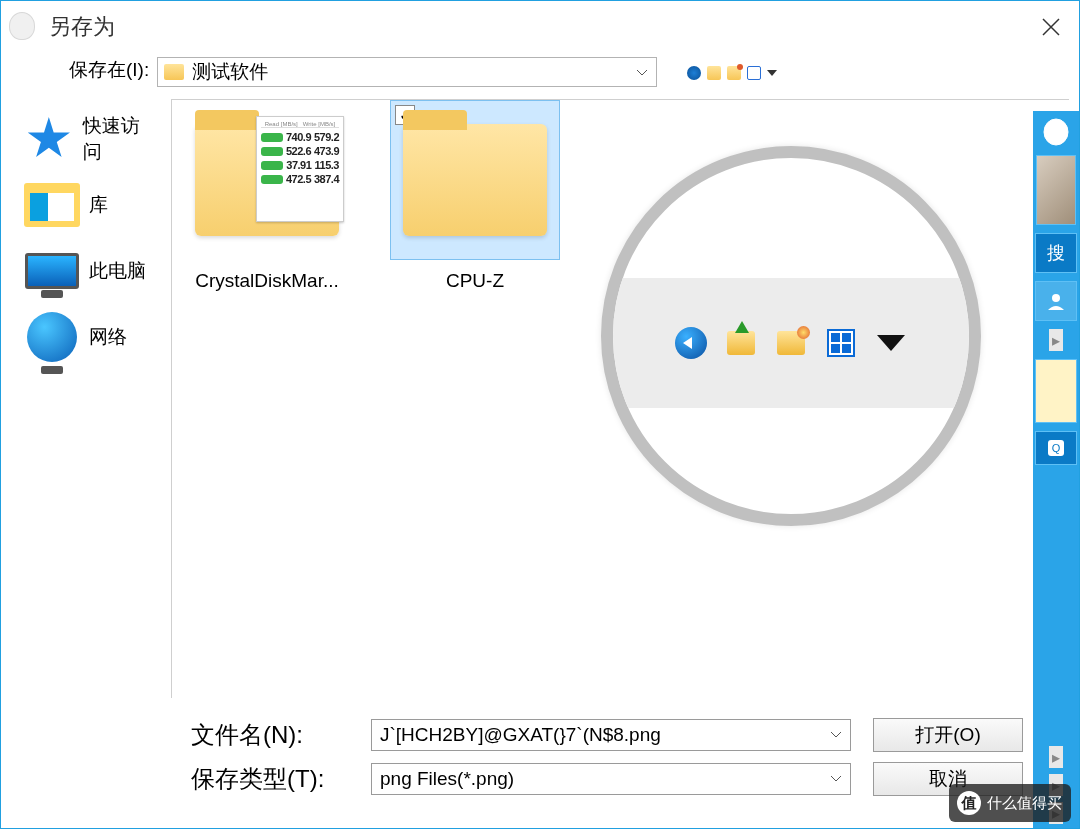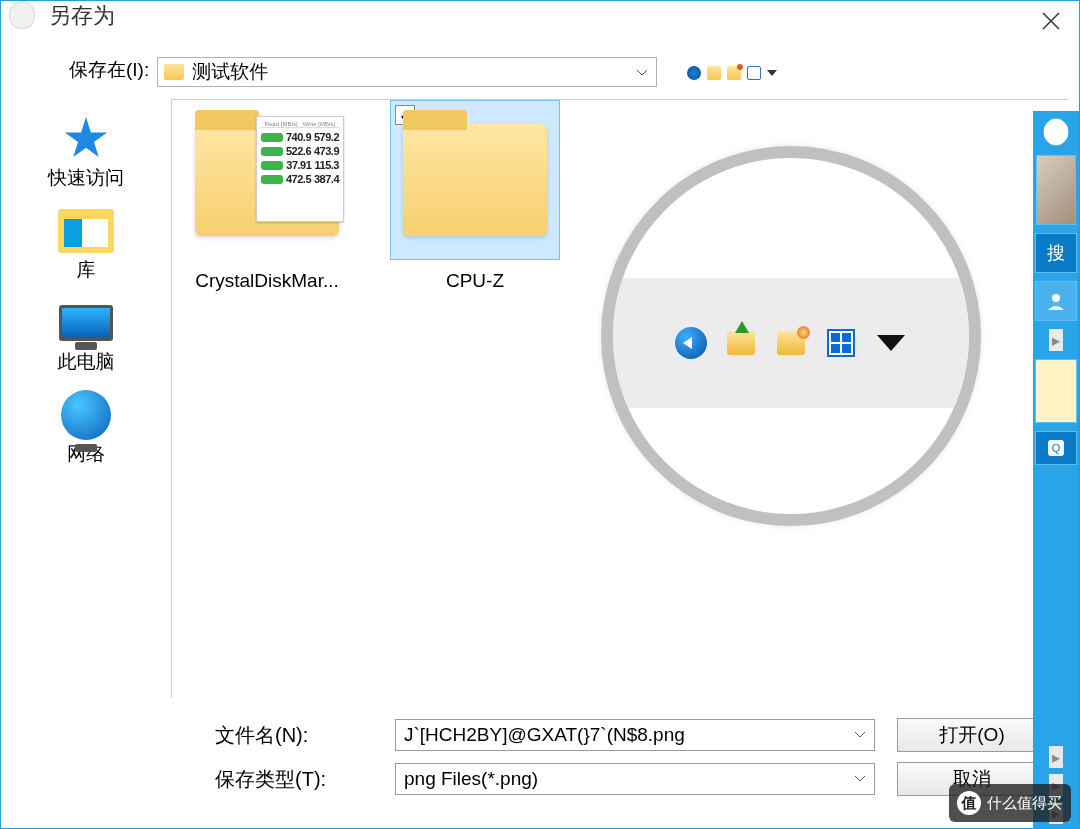--- a/index.html
+++ b/index.html
@@ -13,21 +13,21 @@
     }
     .dialog {
       width: 1080px; height: 829px;
       border: 1px solid #21a0e0;
       background: #fff;
       display: flex; flex-direction: column;
       position: relative;
     }
     .titlebar {
       height: 52px;
-      display: flex; align-items: flex-start;
+      display: flex; align-items: center;
       padding: 0 8px;
     }
     .titlebar .app-icon {
       width: 30px; height: 30px;
       margin-right: 10px;
       position: relative;
     }
     .qq-penguin {
       width: 26px; height: 28px;
       border-radius: 50% 50% 46% 46%;
@@ -85,24 +85,23 @@
       display: flex;
     }
     .sidebar {
       width: 170px;
       padding: 20px 0;
       display: flex; flex-direction: column; align-items: center;
       gap: 14px;
     }
     .side-item {
       width: 130px;
-      display: flex; flex-direction: column; align-items: center;
-      gap: 0;
+      display: flex; flex-direction: row; align-items: center;
+      gap: 6px;
       cursor: pointer;
-      justify-content: flex-end;
     }
     .side-item .si-label { font-size: 19px; }
     .ico-box { width: 62px; height: 52px; display:flex;align-items:center;justify-content:center; }
 
     .star {
       width: 44px; height: 44px;
       background: #1e88e5;
       clip-path: polygon(50% 0%, 61% 35%, 98% 35%, 68% 57%, 79% 91%, 50% 70%, 21% 91%, 32% 57%, 2% 35%, 39% 35%);
     }
     .desktop {
@@ -210,21 +209,21 @@
     .mg-view{width:28px;height:28px;background:#fff;border:2px solid #0a6ad6;display:grid;grid-template-columns:1fr 1fr;grid-template-rows:1fr 1fr;gap:2px;padding:2px;}
     .mg-view span{background:#0a6ad6;}
     .mg-drop{width:0;height:0;border-left:14px solid transparent;border-right:14px solid transparent;border-top:16px solid #111;}
 
     .bottom {
       padding: 10px 20px 22px 190px;
     }
     .formrow {
       display:flex;align-items:center;margin:10px 0;
     }
-    .formrow .flabel { width: 180px; font-size: 20px; margin-left: 24px; }
+    .formrow .flabel { width: 180px; font-size: 24px; }
     .formrow .combo2 {
       width: 480px; height: 32px;
       border:1px solid #9a9a9a;background:#fff;
       display:flex;align-items:center;padding:0 8px;
       font-family: Liberation Sans, sans-serif; font-size: 19px;
     }
     .combo2 .val{flex:1;white-space:nowrap;overflow:hidden;}
     .btn {
       width:150px;height:34px;margin-left:22px;
       border:1px solid #9a9a9a;background:linear-gradient(#fafafa,#e8e8e8);

